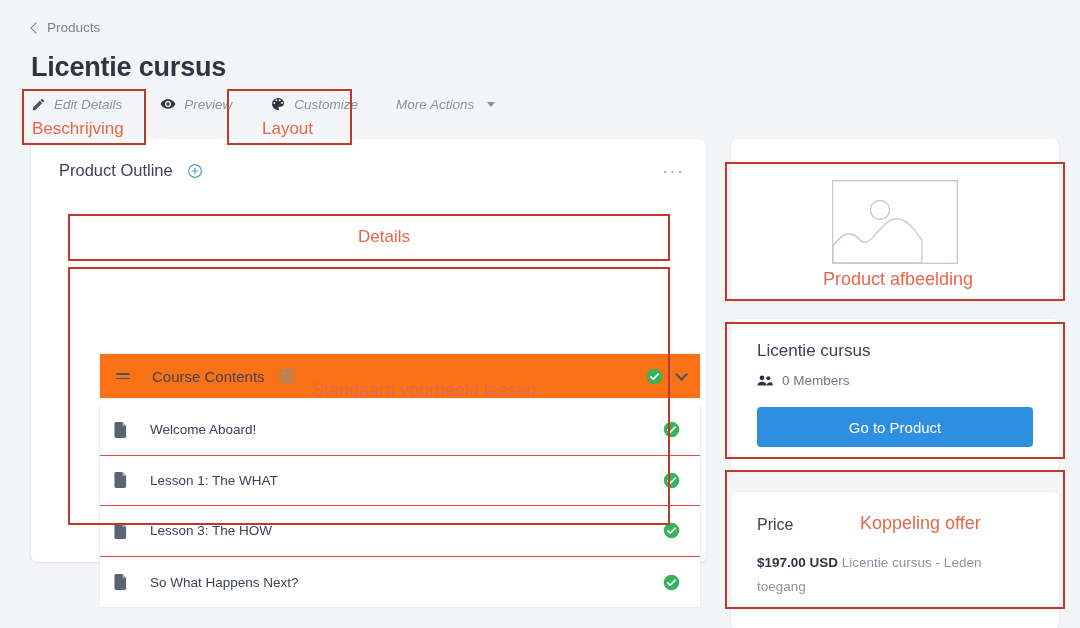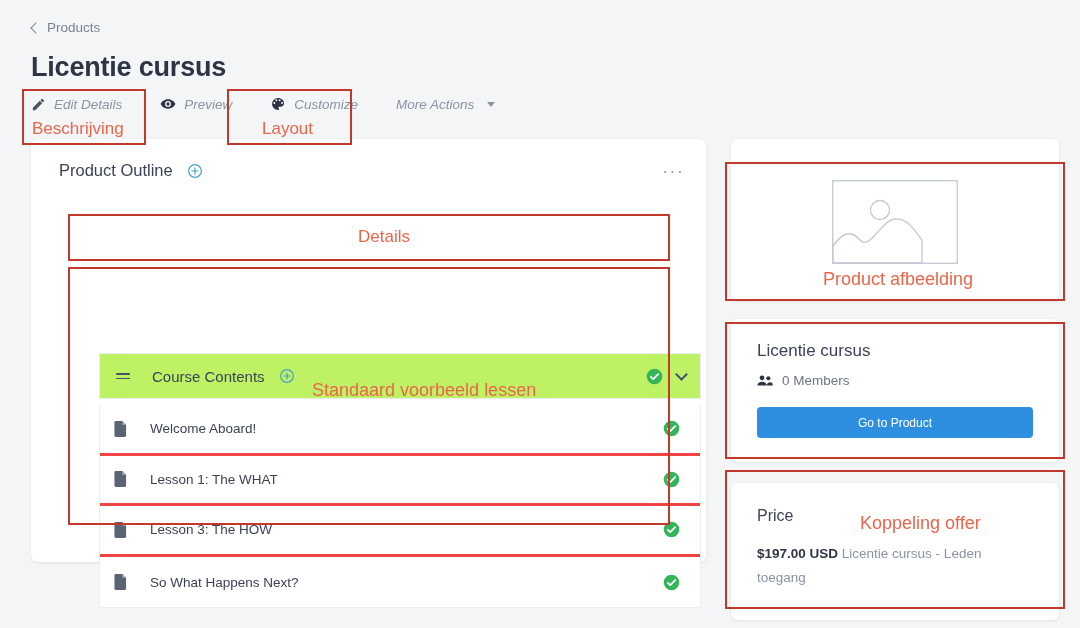--- a/index.html
+++ b/index.html
@@ -131,21 +131,21 @@
     line-height: 10px;
   }
 
   
   .module-row {
     position: absolute;
     left: 68px;
     top: 214px;
     width: 602px;
     height: 46px;
-    background: #bef264;
+    background: #f97316;
     border: 1px solid #eceef1;
     display: flex;
     align-items: center;
     padding: 0 14px 0 16px;
   }
   .drag-handle {
     width: 14px;
     display: flex;
     flex-direction: column;
     gap: 3px;
@@ -186,21 +186,21 @@
     width: 602px;
     background: #ffffff;
     border: 1px solid #eceef1;
     border-top: none;
   }
   .lesson-row {
     height: 50.6px;
     display: flex;
     align-items: center;
     padding: 0 20px 0 14px;
-    border-bottom: 3px solid #ef4444;
+    border-bottom: 1px solid #ef4444;
     position: relative;
   }
   .lesson-row:last-child { border-bottom: none; }
   .lesson-label {
     margin-left: 22px;
     font-size: 13.5px;
     color: #3c4257;
   }
   .lesson-check { margin-left: auto; }
 
@@ -237,26 +237,26 @@
   .members-line {
     margin-top: 12px;
     display: flex;
     align-items: center;
     gap: 9px;
     font-size: 13.5px;
     color: #6c7585;
   }
   .go-button {
     margin-top: 19px;
-    height: 31px;
+    height: 40px;
     width: 100%;
     background: #2e8fe0;
     border-radius: 4px;
     color: #ffffff;
-    font-size: 12px;
+    font-size: 15px;
     display: flex;
     align-items: center;
     justify-content: center;
     border: none;
     font-family: inherit;
     cursor: pointer;
   }
   .card-price {
     margin-top: 21px;
     padding: 24px 26px 30px 26px;

